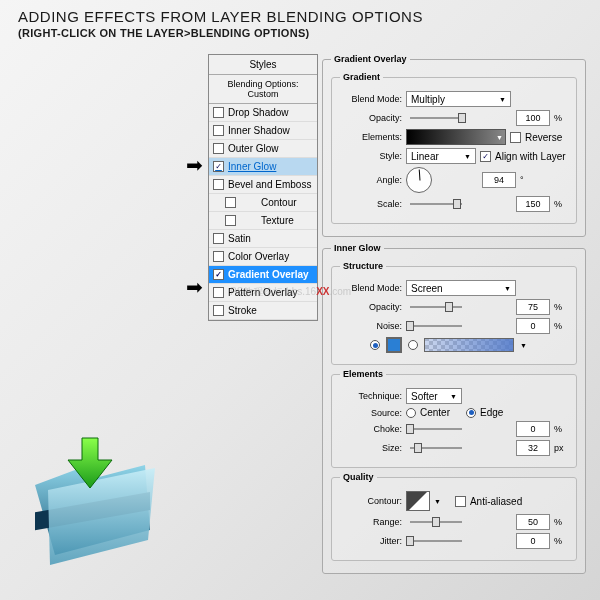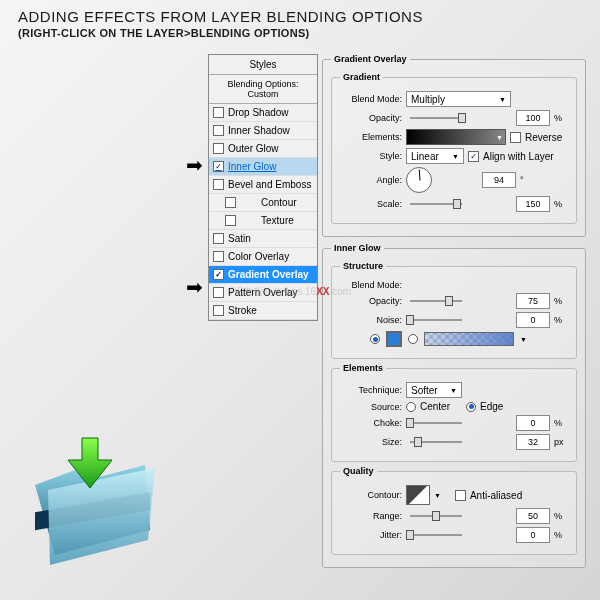--- a/index.html
+++ b/index.html
@@ -130,21 +130,21 @@
     <div class="row">
       <span class="lbl">Elements:</span>
       <div class="grad-preview">
             <span class="tri">▼</span>
           </div>
       <span class="cb"></span>
       <span>Reverse</span>
     </div>
     <div class="row">
       <span class="lbl">Style:</span>
-      <div class="select" style="width:58px">
+      <div class="select" style="width:70px">
             <span>Linear</span>
             <span class="tri">▼</span>
           </div>
       <span class="cb">✓</span>
       <span>Align with Layer</span>
     </div>
     <div class="row">
       <span class="lbl">Angle:</span>
       <div class="angle-dial"></div>
       <input class="num-input" value="94" style="">
@@ -160,20 +160,24 @@
     </div>
   </fieldset>
 </fieldset>
 
 <fieldset>
   <legend>Inner Glow</legend>
   <fieldset class="sub-fieldset">
     <legend>Structure</legend>
     <div class="row">
       <span class="lbl">Blend Mode:</span>
+      <div class="select" style="width:110px">
+            <span>Screen</span>
+            <span class="tri">▼</span>
+          </div>
     </div>
     <div class="row">
       <span class="lbl">Opacity:</span>
       <div class="slider-track">
             <div class="slider-thumb" style="left:75%"></div>
           </div>
       <input class="num-input" value="75" style="">
       <span class="unit">%</span>
     </div>
     <div class="row">

